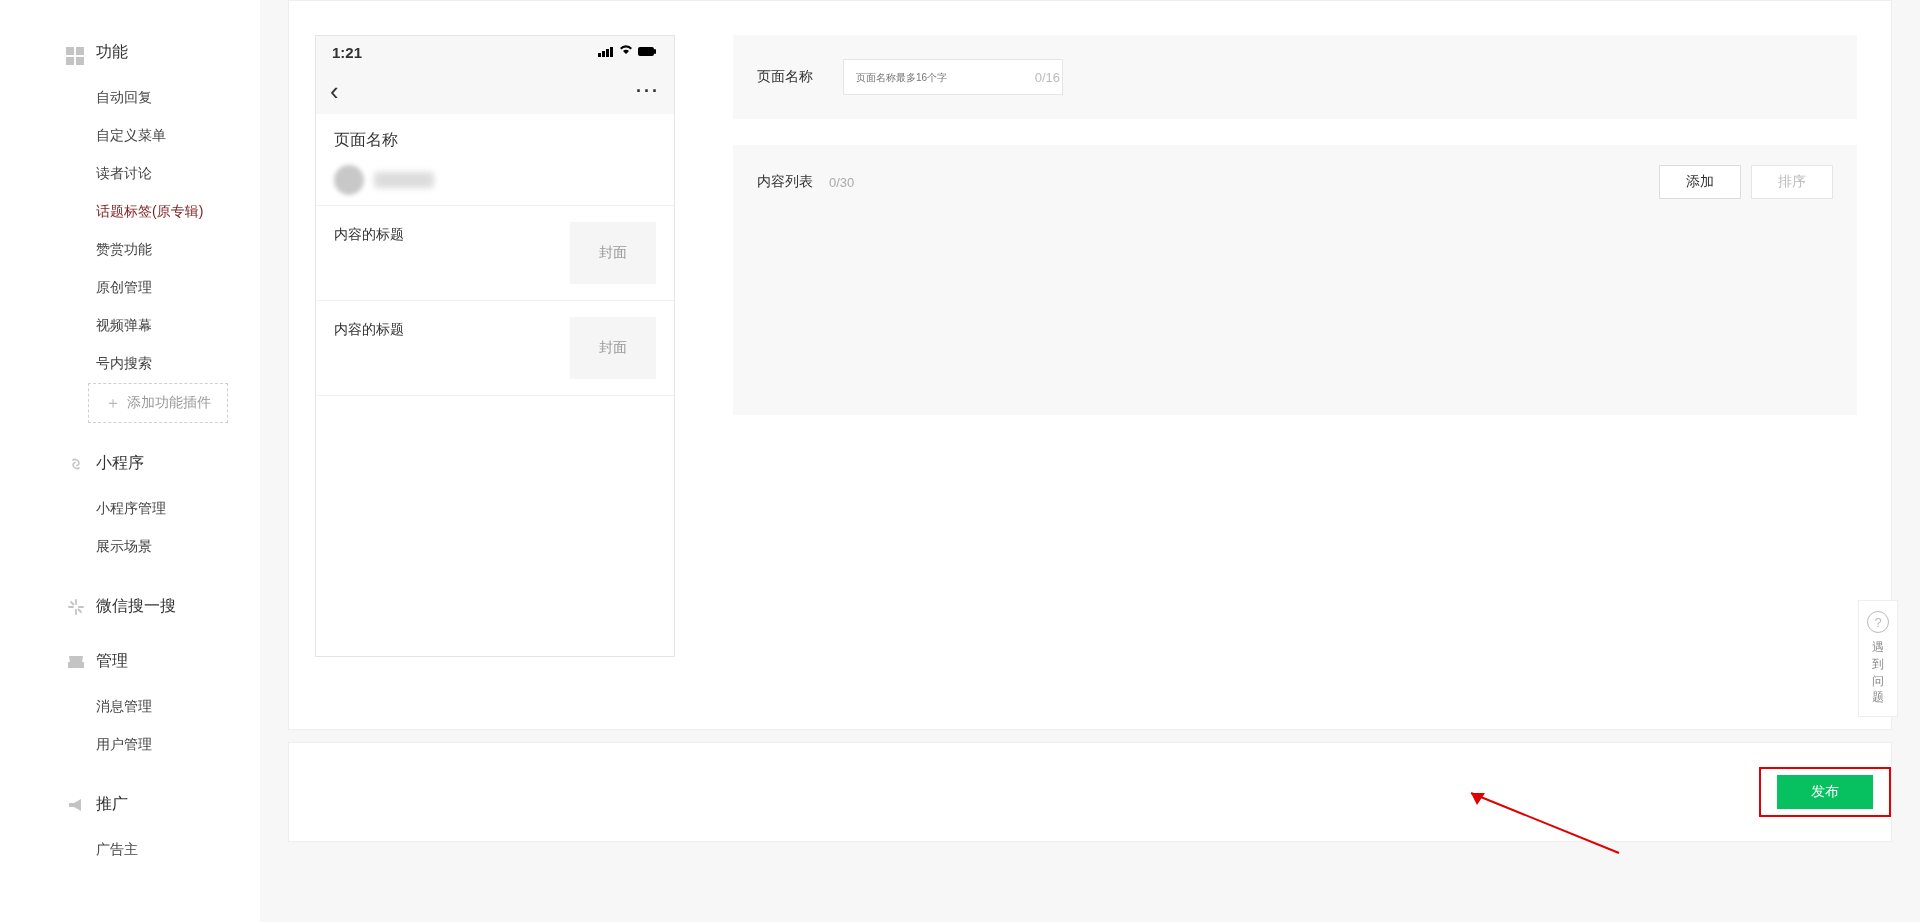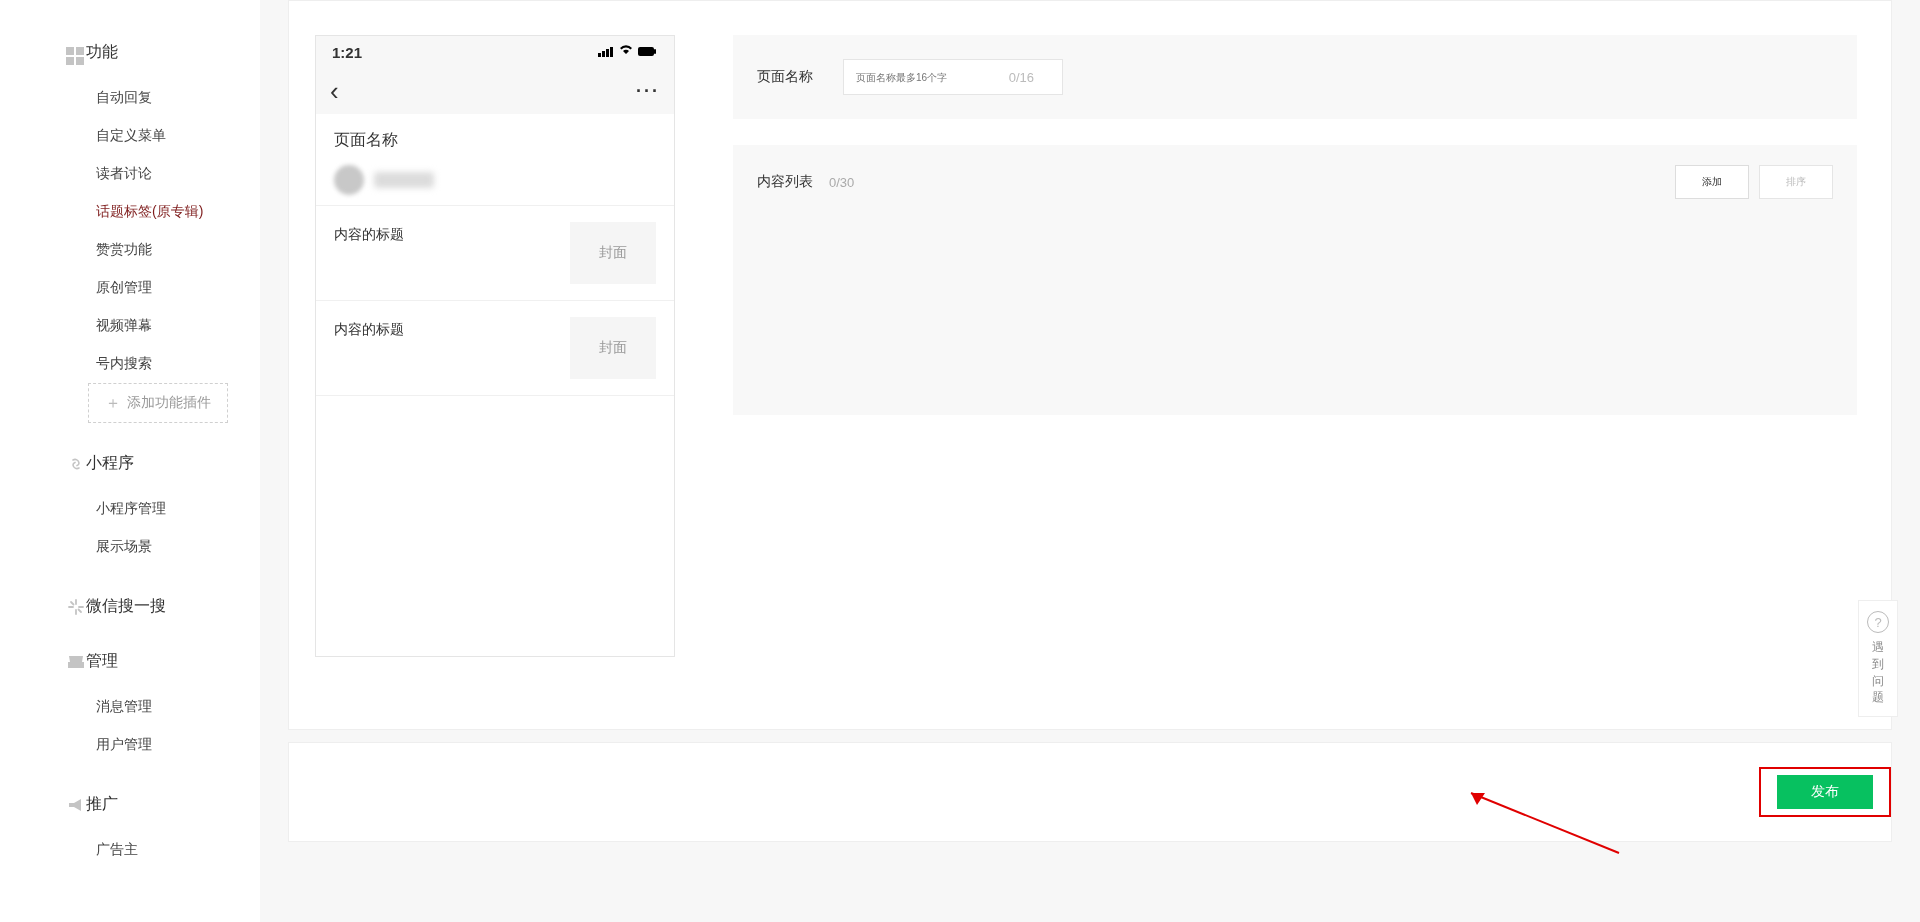--- a/index.html
+++ b/index.html
@@ -1,21 +1,21 @@
 <!DOCTYPE html>
 <html><head>
 <meta charset="utf-8">
 <style>
   *{box-sizing:border-box;margin:0;padding:0;font-family:-apple-system,"Helvetica Neue","PingFang SC","Microsoft YaHei",sans-serif}
   body{background:#f7f7f7;color:#333;font-size:14px;min-width:1920px}
   .page{display:flex;min-height:922px}
   .sidebar{width:260px;background:#fff;padding:34px 0 0 0}
   .nav-header{display:flex;align-items:center;padding:8px 24px 10px 66px;color:#333;font-size:16px;position:relative}
   .nav-icon{position:absolute;left:66px}
-  .nav-header .label{padding-left:20px}
+  .nav-header .label{padding-left:30px}
   .nav-items{padding:6px 0 22px 0}
   .nav-item{display:block;padding:10px 24px 10px 96px;color:#444;cursor:pointer;font-size:14px}
   .nav-item.active{color:#7f1d1d}
   .add-plugin{margin:0 0 0 88px;width:140px;height:40px;border:1px dashed #d0d0d0;color:#9a9a9a;font-size:14px;display:flex;align-items:center;justify-content:center;cursor:pointer}
   .add-plugin .plus{margin-right:6px;font-size:16px;color:#bbb}
   .main{flex:1;padding:0 28px 0 28px;position:relative}
   .card{background:#fff;border:1px solid #eee}
   .editor{display:flex;background:#fff;border:1px solid #eee;margin-top:0;min-height:730px}
   .phone-col{width:410px;padding:34px 26px;border-right:0}
   .phone{width:360px;border:1px solid #e5e5e5;background:#ef4444}
@@ -28,28 +28,28 @@
   .avatar{width:30px;height:30px;border-radius:50%;background:#c8c8c8;filter:blur(2px);margin-right:10px}
   .blur-text{width:60px;height:16px;background:#dcdcdc;filter:blur(3px);border-radius:3px}
   .content-item{display:flex;justify-content:space-between;align-items:flex-start;padding:16px 18px;border-bottom:1px solid #f0f0f0}
   .content-title{font-size:14px;color:#333;padding-top:4px}
   .cover{width:86px;height:62px;background:#f5f5f5;color:#999;display:flex;align-items:center;justify-content:center;font-size:14px}
   .right-col{flex:1;padding:34px 34px}
   .form-row{background:#f8f8f8;display:flex;align-items:center;padding:24px 24px;margin-bottom:26px}
   .form-label{width:86px;color:#333;font-size:14px}
   .input-wrap{position:relative;background:#fff;border:1px solid #e5e5e5;width:220px;height:36px;display:flex;align-items:center;padding:0 48px 0 12px}
   .input-wrap input{border:0;outline:none;width:100%;font-size:10px;background:transparent}
-  .input-counter{position:absolute;right:28px;color:#bbb;font-size:13px}
+  .input-counter{position:absolute;right:2px;color:#bbb;font-size:13px}
   .list-row{background:#f8f8f8;padding:20px 24px;min-height:270px;position:relative}
   .list-head{display:flex;align-items:center;justify-content:space-between}
   .list-title-area{display:flex;align-items:center}
   .list-title{font-size:14px;color:#333;margin-right:16px}
   .list-count{color:#aaa;font-size:13px}
   .btn-group{display:flex}
-  .btn{height:34px;padding:15px 26px;background:#fff;border:1px solid #ddd;color:#333;font-size:10px;margin-left:10px;cursor:pointer;display:flex;align-items:center}
+  .btn{height:34px;padding:15px 26px;background:#fff;border:1px solid #ddd;color:#333;font-size:14px;margin-left:10px;cursor:pointer;display:flex;align-items:center}
   .btn.secondary{color:#bbb;border-color:#e5e5e5}
   .footer{border-top:1px solid #eee;margin-top:12px;padding:24px 0;display:flex;justify-content:flex-end;position:relative}
   .publish-wrap{border:2px solid #e00000;padding:6px 16px;display:inline-block}
   .publish-btn{background:#07c160;color:#fff;border:0;height:34px;width:96px;font-size:14px;cursor:pointer}
   .arrow{position:absolute;left:1170px;top:40px;pointer-events:none}
   .help-float{position:fixed;right:22px;top:600px;width:40px;background:#fff;border:1px solid #eee;padding:10px 6px;text-align:center;color:#888;font-size:12px;cursor:pointer}
   .help-icon{width:22px;height:22px;border:1.5px solid #bbb;border-radius:50%;margin:0 auto 6px;display:flex;align-items:center;justify-content:center;color:#bbb;font-size:13px}
   .help-text span{display:block;line-height:1.4}
   
   .i-grid{display:inline-grid;grid-template-columns:8px 8px;grid-template-rows:8px 8px;gap:2px}

